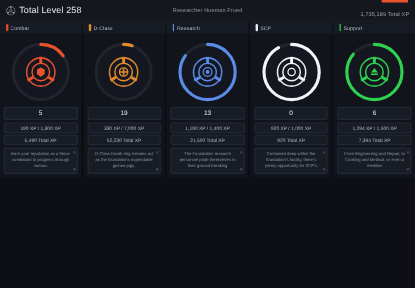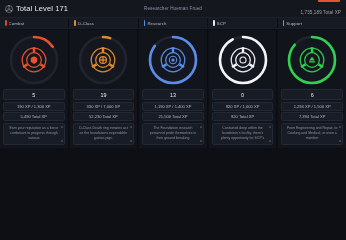--- a/index.html
+++ b/index.html
@@ -124,21 +124,21 @@
     <div class="accent-stub"></div>
 
     <div class="hdr-left">
       <svg class="hdr-logo" viewBox="0 0 24 24">
         <circle cx="12" cy="12" r="10.5" fill="none" stroke="#cfd4de" stroke-width="1.6"></circle>
         <circle cx="12" cy="12" r="3.2" fill="none" stroke="#cfd4de" stroke-width="1.6"></circle>
         <rect x="10.6" y="0.8" width="2.8" height="5.2" fill="#cfd4de"></rect>
         <rect x="2.4" y="15.5" width="5.6" height="2.8" fill="#cfd4de" transform="rotate(-30 5.2 16.9)"></rect>
         <rect x="16.0" y="15.5" width="5.6" height="2.8" fill="#cfd4de" transform="rotate(30 18.8 16.9)"></rect>
       </svg>
-      <span class="hdr-title">Total Level 171</span>
+      <span class="hdr-title">Total Level 258</span>
     </div>
 
     <div class="hdr-center">
       <span class="hdr-user">Researcher Hueman Frued</span>
     </div>
 
     <div class="hdr-right">
       <span class="hdr-xp">1,735,189 Total XP</span>
     </div>
   </div>

